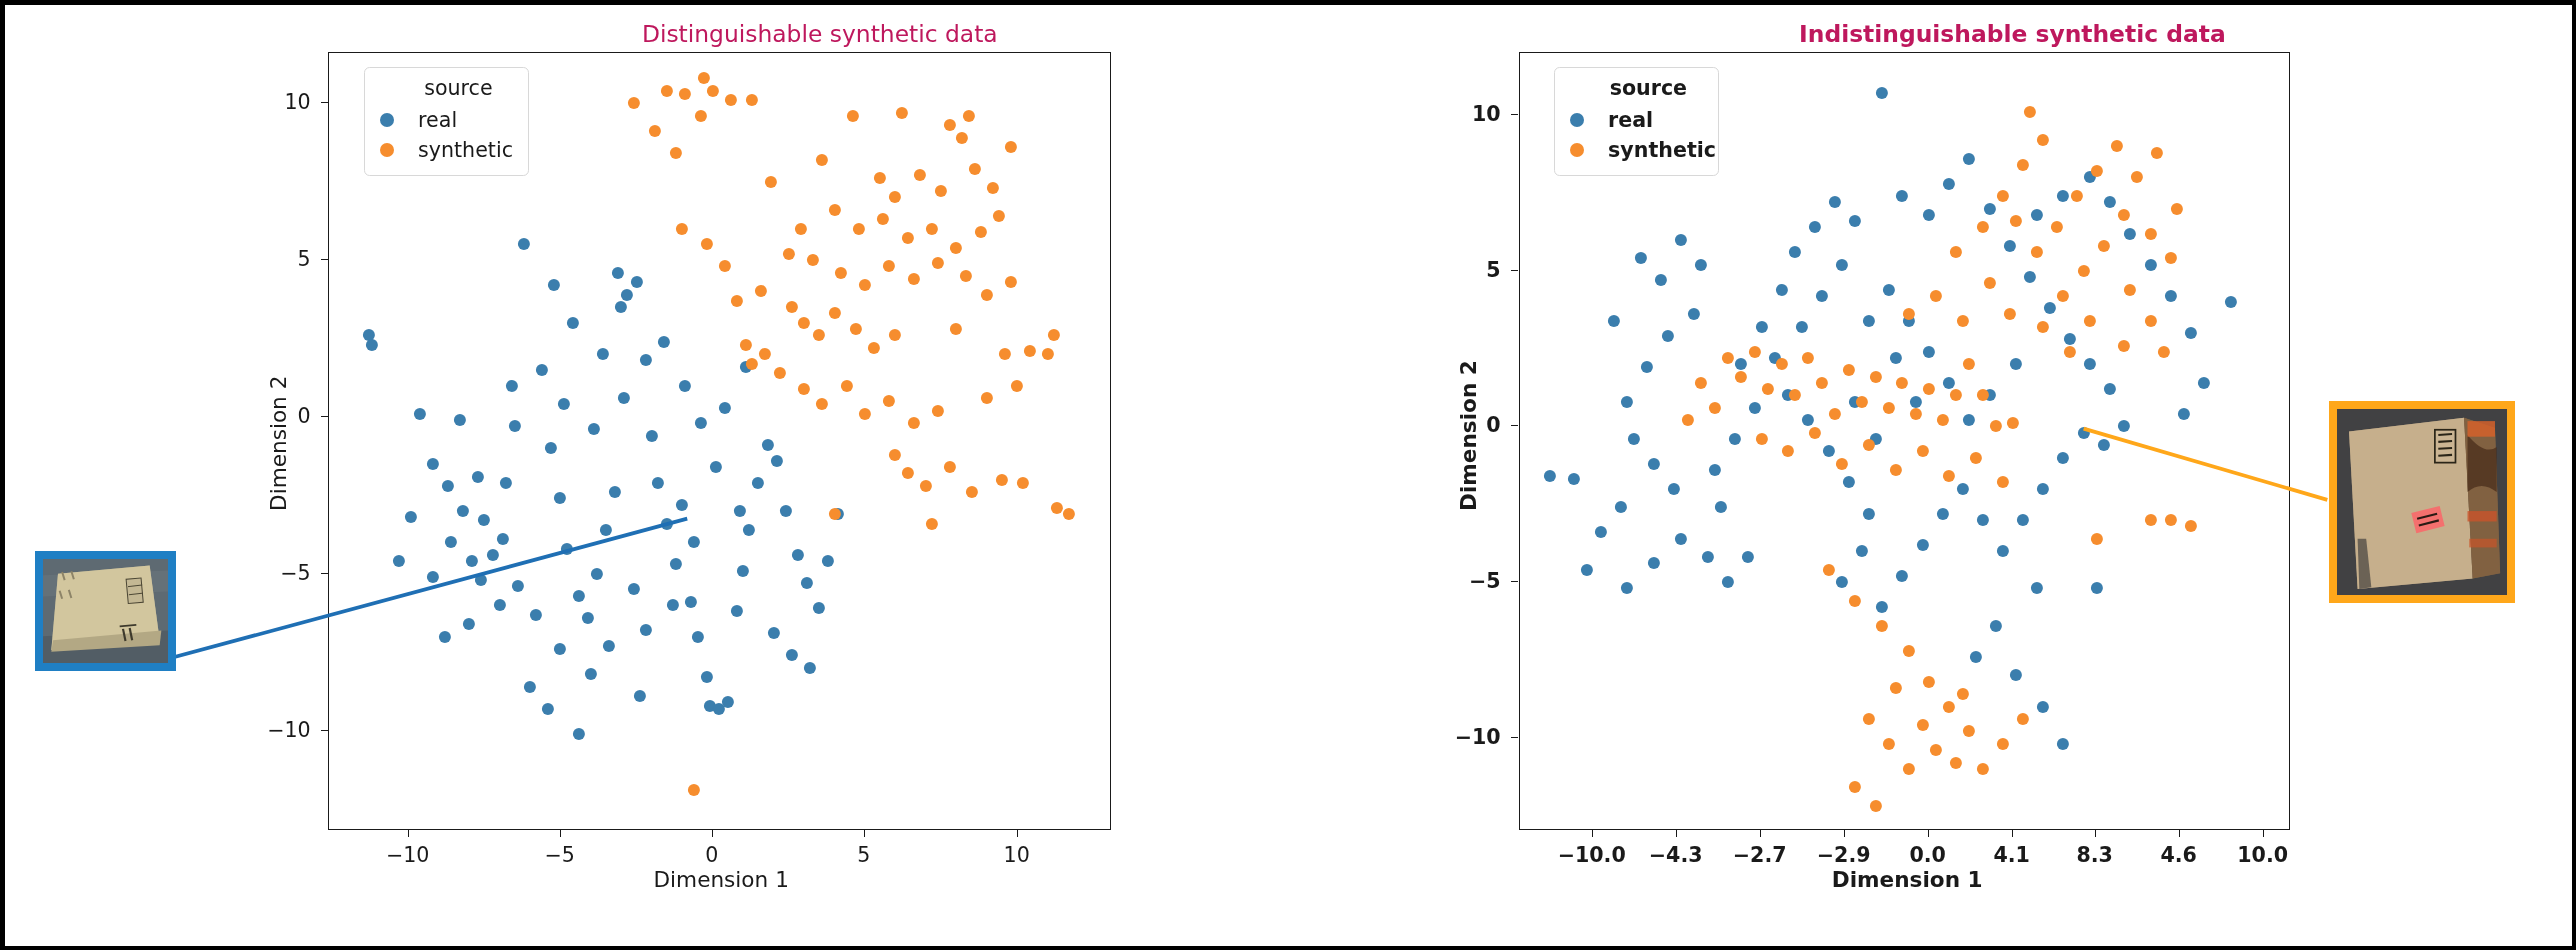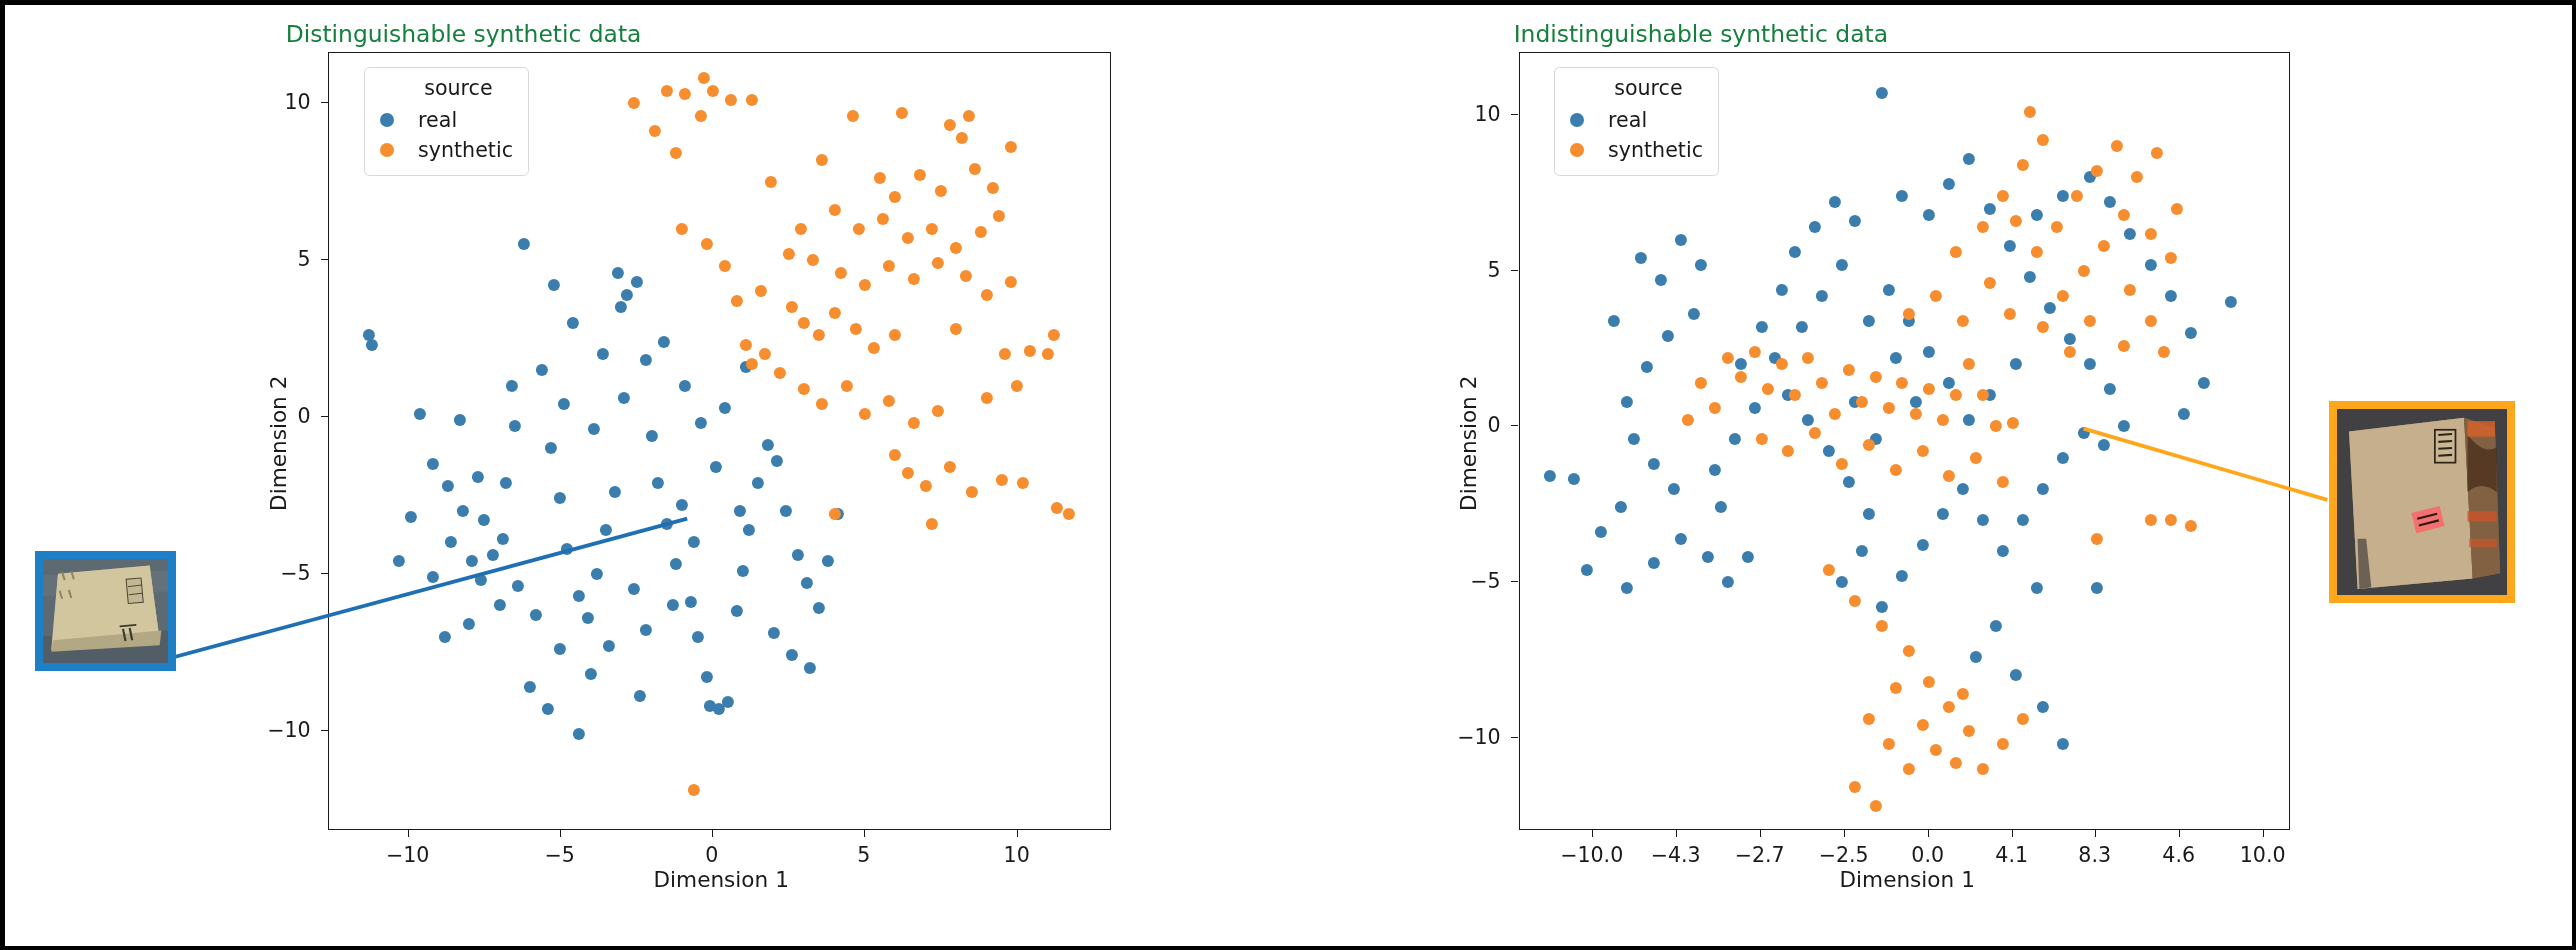--- a/index.html
+++ b/index.html
@@ -26,23 +26,23 @@
   .pt{
     position:absolute;
     width:12.2px;height:12.2px;
     border-radius:50%;
     transform:translate(-50%,-50%);
   }
   .pt.real{background:#3b7ead;}
   .pt.syn{background:#f68d2e;}
   .title{
     position:absolute;
-    text-align:left;
+    text-align:right;
     font-size:23.4px;
-    color:#15803d;
+    color:#be185d;
     white-space:nowrap;
   }
   .xlabel{
     position:absolute;
     text-align:center;
     font-size:21.6px;
     color:#1a1a1a;
     white-space:nowrap;
   }
   .ylabel{
@@ -343,21 +343,21 @@
         <path d="M20 39 L23 49" stroke="#8d8468" stroke-width="2.4"></path>
         <path d="M31 38 L34 48" stroke="#8d8468" stroke-width="2.4"></path>
         <path d="M96 86 L99 101" stroke="#3e3a2c" stroke-width="2.6"></path>
         <path d="M104 85 L107 100" stroke="#3e3a2c" stroke-width="2.6"></path>
         <path d="M92 83 L112 81" stroke="#3e3a2c" stroke-width="2.2"></path>
       </svg>
     </div>
 
   </div>
 
-  <div class="panel" style="left:1312px;width:1254px;">
+  <div class="panel" style="left:1312px;width:1254px;font-weight:bold;">
 
     <div class="title" style="left:197px;top:15px;width:712px;">Indistinguishable synthetic data</div>
 
     <div class="axes" id="ax-right" style="left:202px;top:47px;width:771px;height:778px;">
     <div class="pt real" style="left: 30px; top: 423px; background: rgb(59, 126, 173);"></div>
         <div class="pt real" style="left: 54px; top: 426px; background: rgb(59, 126, 173);"></div>
         <div class="pt real" style="left: 94px; top: 268px; background: rgb(59, 126, 173);"></div>
         <div class="pt real" style="left: 121px; top: 205px; background: rgb(59, 126, 173);"></div>
         <div class="pt real" style="left: 141px; top: 227px; background: rgb(59, 126, 173);"></div>
         <div class="pt real" style="left: 161px; top: 187px; background: rgb(59, 126, 173);"></div>
@@ -554,21 +554,21 @@
     <div class="xlabel" style="left:436px;top:862px;width:309px;">Dimension 1</div>
 
     <div id="ticks-right">
         <div class="tickmarkx" style="left: 275px; top: 825px;"></div>
         <div class="tickx" style="left: 275px; top: 838px;">−10.0</div>
         <div class="tickmarkx" style="left: 359px; top: 825px;"></div>
         <div class="tickx" style="left: 359px; top: 838px;">−4.3</div>
         <div class="tickmarkx" style="left: 443px; top: 825px;"></div>
         <div class="tickx" style="left: 443px; top: 838px;">−2.7</div>
         <div class="tickmarkx" style="left: 527px; top: 825px;"></div>
-        <div class="tickx" style="left: 527px; top: 838px;">−2.5</div>
+        <div class="tickx" style="left: 527px; top: 838px;">−2.9</div>
         <div class="tickmarkx" style="left: 611px; top: 825px;"></div>
         <div class="tickx" style="left: 611px; top: 838px;">0.0</div>
         <div class="tickmarkx" style="left: 695px; top: 825px;"></div>
         <div class="tickx" style="left: 695px; top: 838px;">4.1</div>
         <div class="tickmarkx" style="left: 778px; top: 825px;"></div>
         <div class="tickx" style="left: 778px; top: 838px;">8.3</div>
         <div class="tickmarkx" style="left: 862px; top: 825px;"></div>
         <div class="tickx" style="left: 862px; top: 838px;">4.6</div>
         <div class="tickmarkx" style="left: 946px; top: 825px;"></div>
         <div class="tickx" style="left: 946px; top: 838px;">10.0</div>

